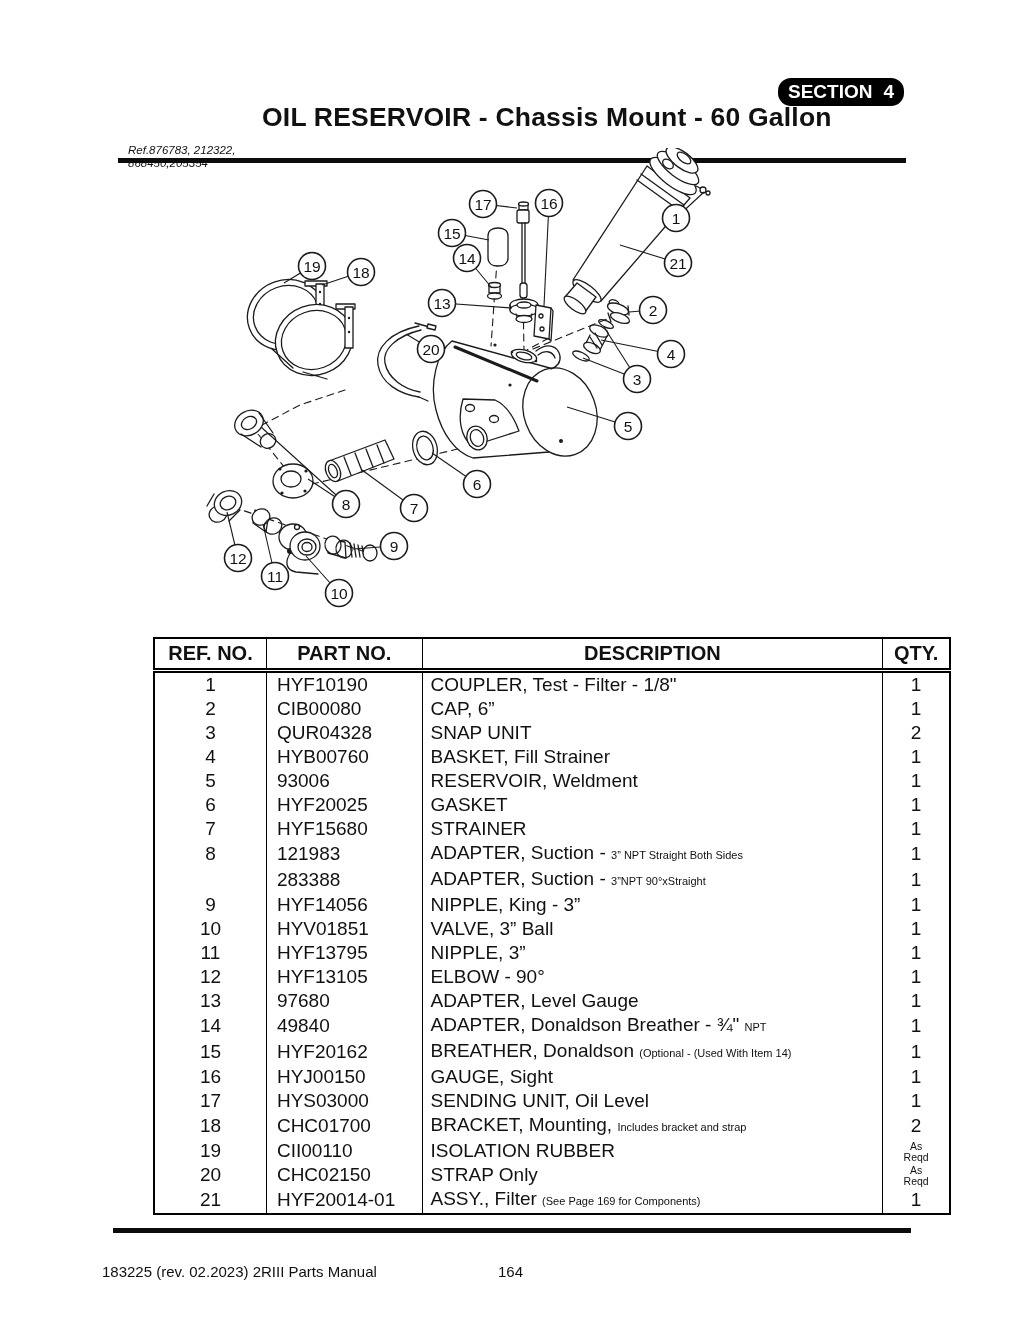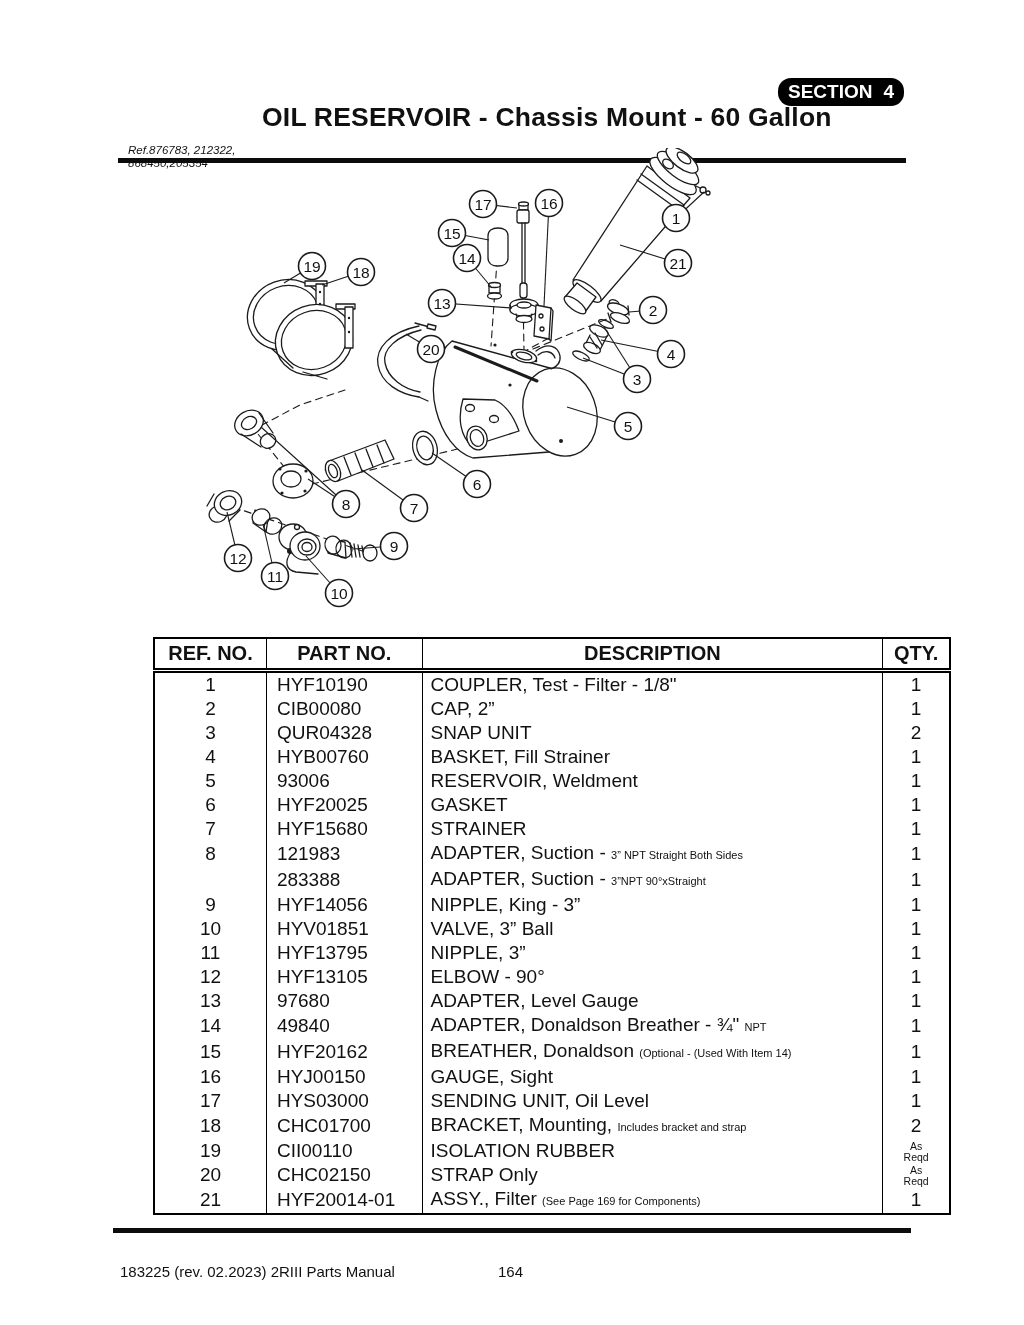--- a/index.html
+++ b/index.html
@@ -33,21 +33,21 @@
   td{padding:0;height:24px;line-height:24px;white-space:nowrap;overflow:hidden;}
   .b-l{border-left:1.8px solid #000;}
   .c-ref{text-align:center;}
   .c-part{padding-left:10px;}
   .c-desc{padding-left:8px;}
   .c-qty{text-align:center;}
   .note{font-size:11px;}
   .qty-stack{font-size:10.5px;line-height:10.5px;display:block;padding-top:1px;}
   
   #bottom-rule{position:absolute;left:113px;top:1228px;width:798px;height:5px;background:#0c0c0c;}
-  #footer-left{position:absolute;left:120px;top:1263px;font-size:15px;}
+  #footer-left{position:absolute;left:102px;top:1263px;font-size:15px;}
   #footer-page{position:absolute;left:498px;top:1263px;font-size:15px;}
 </style>
 </head>
 <body>
 
 <div id="page">
 
   <div id="section-box">
     <span>SECTION</span>
     <span>4</span>
@@ -366,21 +366,21 @@
       <tbody>
           <tr>
             <td class="c-ref">1</td>
             <td class="c-part b-l">HYF10190</td>
             <td class="c-desc b-l"><span>COUPLER, Test - Filter - 1/8"</span></td>
             <td class="c-qty b-l">1</td>
           </tr>
           <tr>
             <td class="c-ref">2</td>
             <td class="c-part b-l">CIB00080</td>
-            <td class="c-desc b-l"><span>CAP, 2”</span></td>
+            <td class="c-desc b-l"><span>CAP, 6”</span></td>
             <td class="c-qty b-l">1</td>
           </tr>
           <tr>
             <td class="c-ref">3</td>
             <td class="c-part b-l">QUR04328</td>
             <td class="c-desc b-l"><span>SNAP UNIT</span></td>
             <td class="c-qty b-l">2</td>
           </tr>
           <tr>
             <td class="c-ref">4</td>

